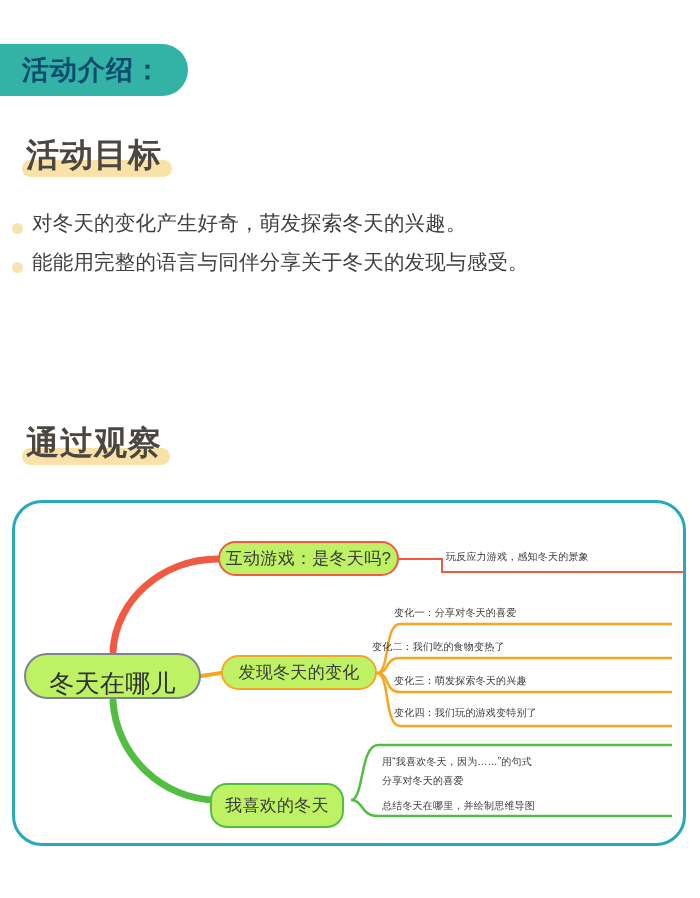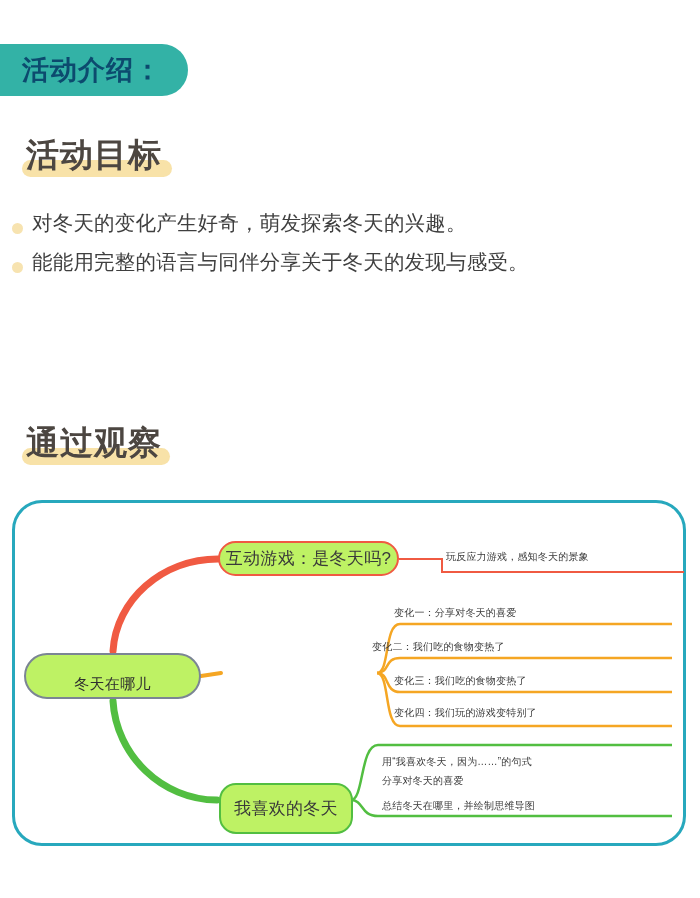--- a/index.html
+++ b/index.html
@@ -136,43 +136,43 @@
     line-height: 1;
   }
   .node-root {
     left: 12px;
     top: 153px;
     width: 177px;
     height: 46px;
     border: 2px solid #7b8594;
     border-radius: 23px;
   }
-  .node-root .node-label { font-size: 15px; color: #2f2f2f; margin-top: 15px; }
+  .node-root .node-label { font-size: 25px; color: #2f2f2f; margin-top: 15px; }
 
   .node-red {
     left: 206px;
     top: 41px;
     width: 181px;
     height: 35px;
     border: 2px solid #f05a42;
     border-radius: 18px;
   }
   .node-orange {
     left: 209px;
     top: 155px;
     width: 156px;
     height: 35px;
     border: 2px solid #f5a623;
     border-radius: 18px;
   }
   .node-green {
-    left: 207px;
+    left: 198px;
     top: 283px;
     width: 134px;
-    height: 51px;
+    height: 45px;
     border: 2px solid #52be41;
     border-radius: 17px;
   }
 
   
   .leaf {
     position: absolute;
     font-size: 10px;
     line-height: 20px;
     color: #3a3a3a;
@@ -240,23 +240,26 @@
 
   <div class="node node-root">
     <span class="node-label">冬天在哪儿</span>
   </div>
 
   <div class="node node-red">
     <span class="node-label">互动游戏：是冬天吗?</span>
   </div>
   <div class="leaf leaf-red">玩反应力游戏，感知冬天的景象</div>
 
+  <div class="node node-orange">
+    <span class="node-label">发现冬天的变化</span>
+  </div>
   <div class="leaf leaf-o1">变化一：分享对冬天的喜爱</div>
   <div class="leaf leaf-o2">变化二：我们吃的食物变热了</div>
-  <div class="leaf leaf-o3">变化三：我们吃的食物变热了</div>
+  <div class="leaf leaf-o3">变化三：萌发探索冬天的兴趣</div>
   <div class="leaf leaf-o4">变化四：我们玩的游戏变特别了</div>
 
   <div class="node node-green">
     <span class="node-label">我喜欢的冬天</span>
   </div>
   <div class="leaf leaf-g1">
     <div>用“我喜欢冬天，因为……”的句式</div>
     <div>分享对冬天的喜爱</div>
   </div>
   <div class="leaf leaf-g2">总结冬天在哪里，并绘制思维导图</div>

